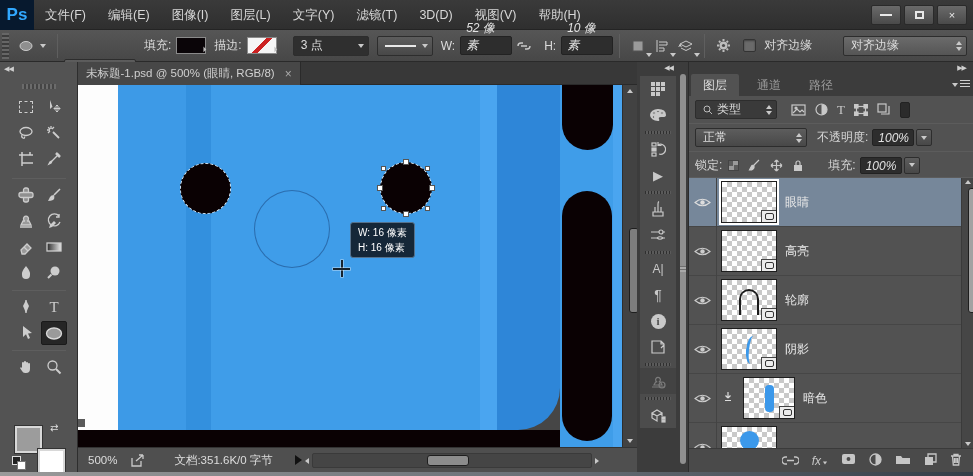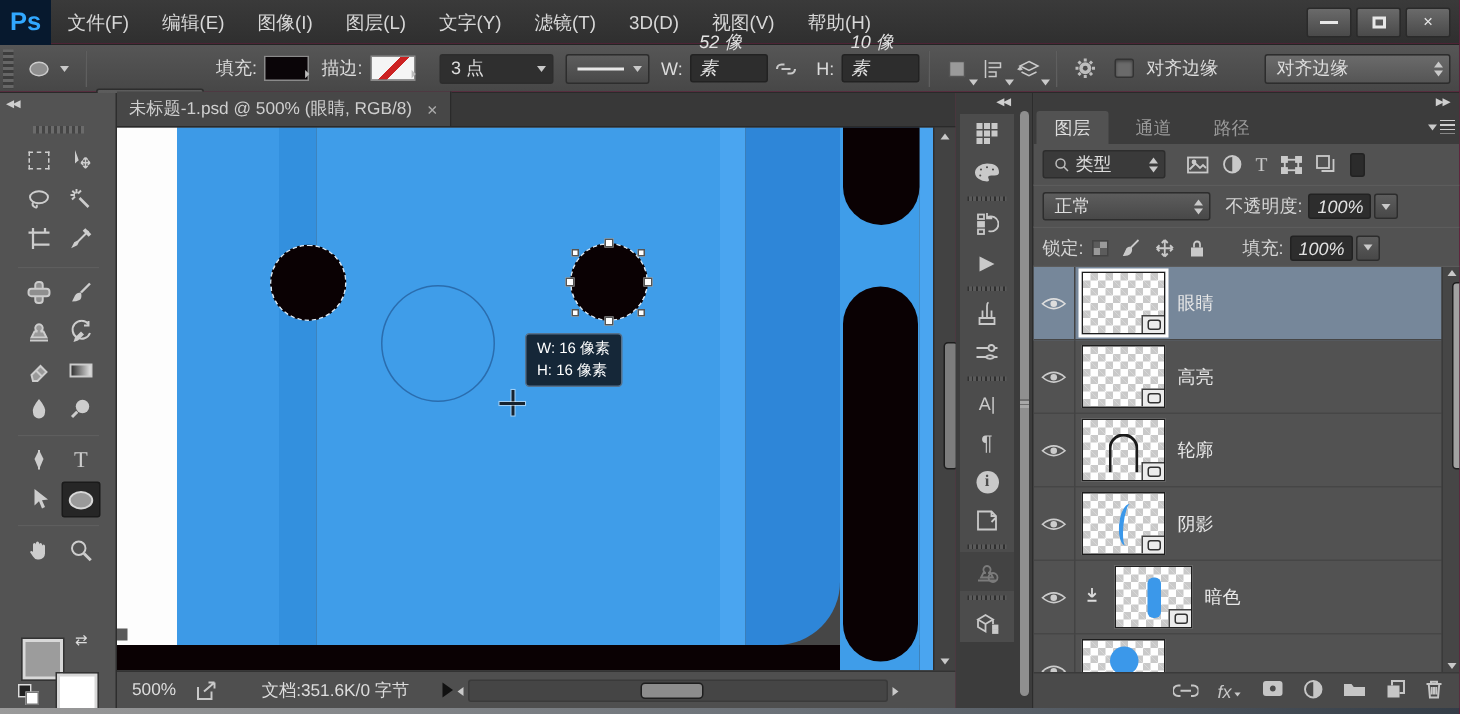--- a/index.html
+++ b/index.html
@@ -62,21 +62,21 @@
   #bg-swatch { left:38px; top:387px; width:27px; height:27px; background:#fff;
                border:2px solid #d8d8d8; outline:1px solid #333; }
   #swap-arrows { left:50px; top:360px; font-size:10px; color:#ddd; }
   #default-swatches { left:12px; top:394px; width:14px; height:14px; }
   #default-swatches .b { position:absolute; left:0; top:0; width:9px; height:9px; background:#222; border:1px solid #ddd;}
   #default-swatches .w { position:absolute; right:0; bottom:0; width:9px; height:9px; background:#fff; border:1px solid #777;}
 
   
   #docarea { left:78px; top:62px; width:559px; height:410px; background:#383838; }
   #tabbar { position:absolute; left:0; top:0; width:559px; height:23px; background:#383838;
-            border-bottom:1px solid #2a2a2a; display:flex;align-items:flex-end; }
+            border-bottom:1px solid #2a2a2a; display:flex; }
   #doctab { height:23px; background:#474747; border-right:1px solid #2a2a2a; display:flex;
             align-items:center; padding:0 8px; color:#cfcfcf; font-size:11.5px; gap:10px; }
   #doctab .x { color:#aaa; font-size:12px; }
 
   #canvas { position:absolute; left:0; top:23px; width:544px; height:362px; background:#464646; overflow:hidden; }
   .cv { position:absolute; }
 
   
   #vscroll { position:absolute; left:544px; top:23px; width:15px; height:362px; background:#424242;
              border-left:1px solid #2e2e2e; }

